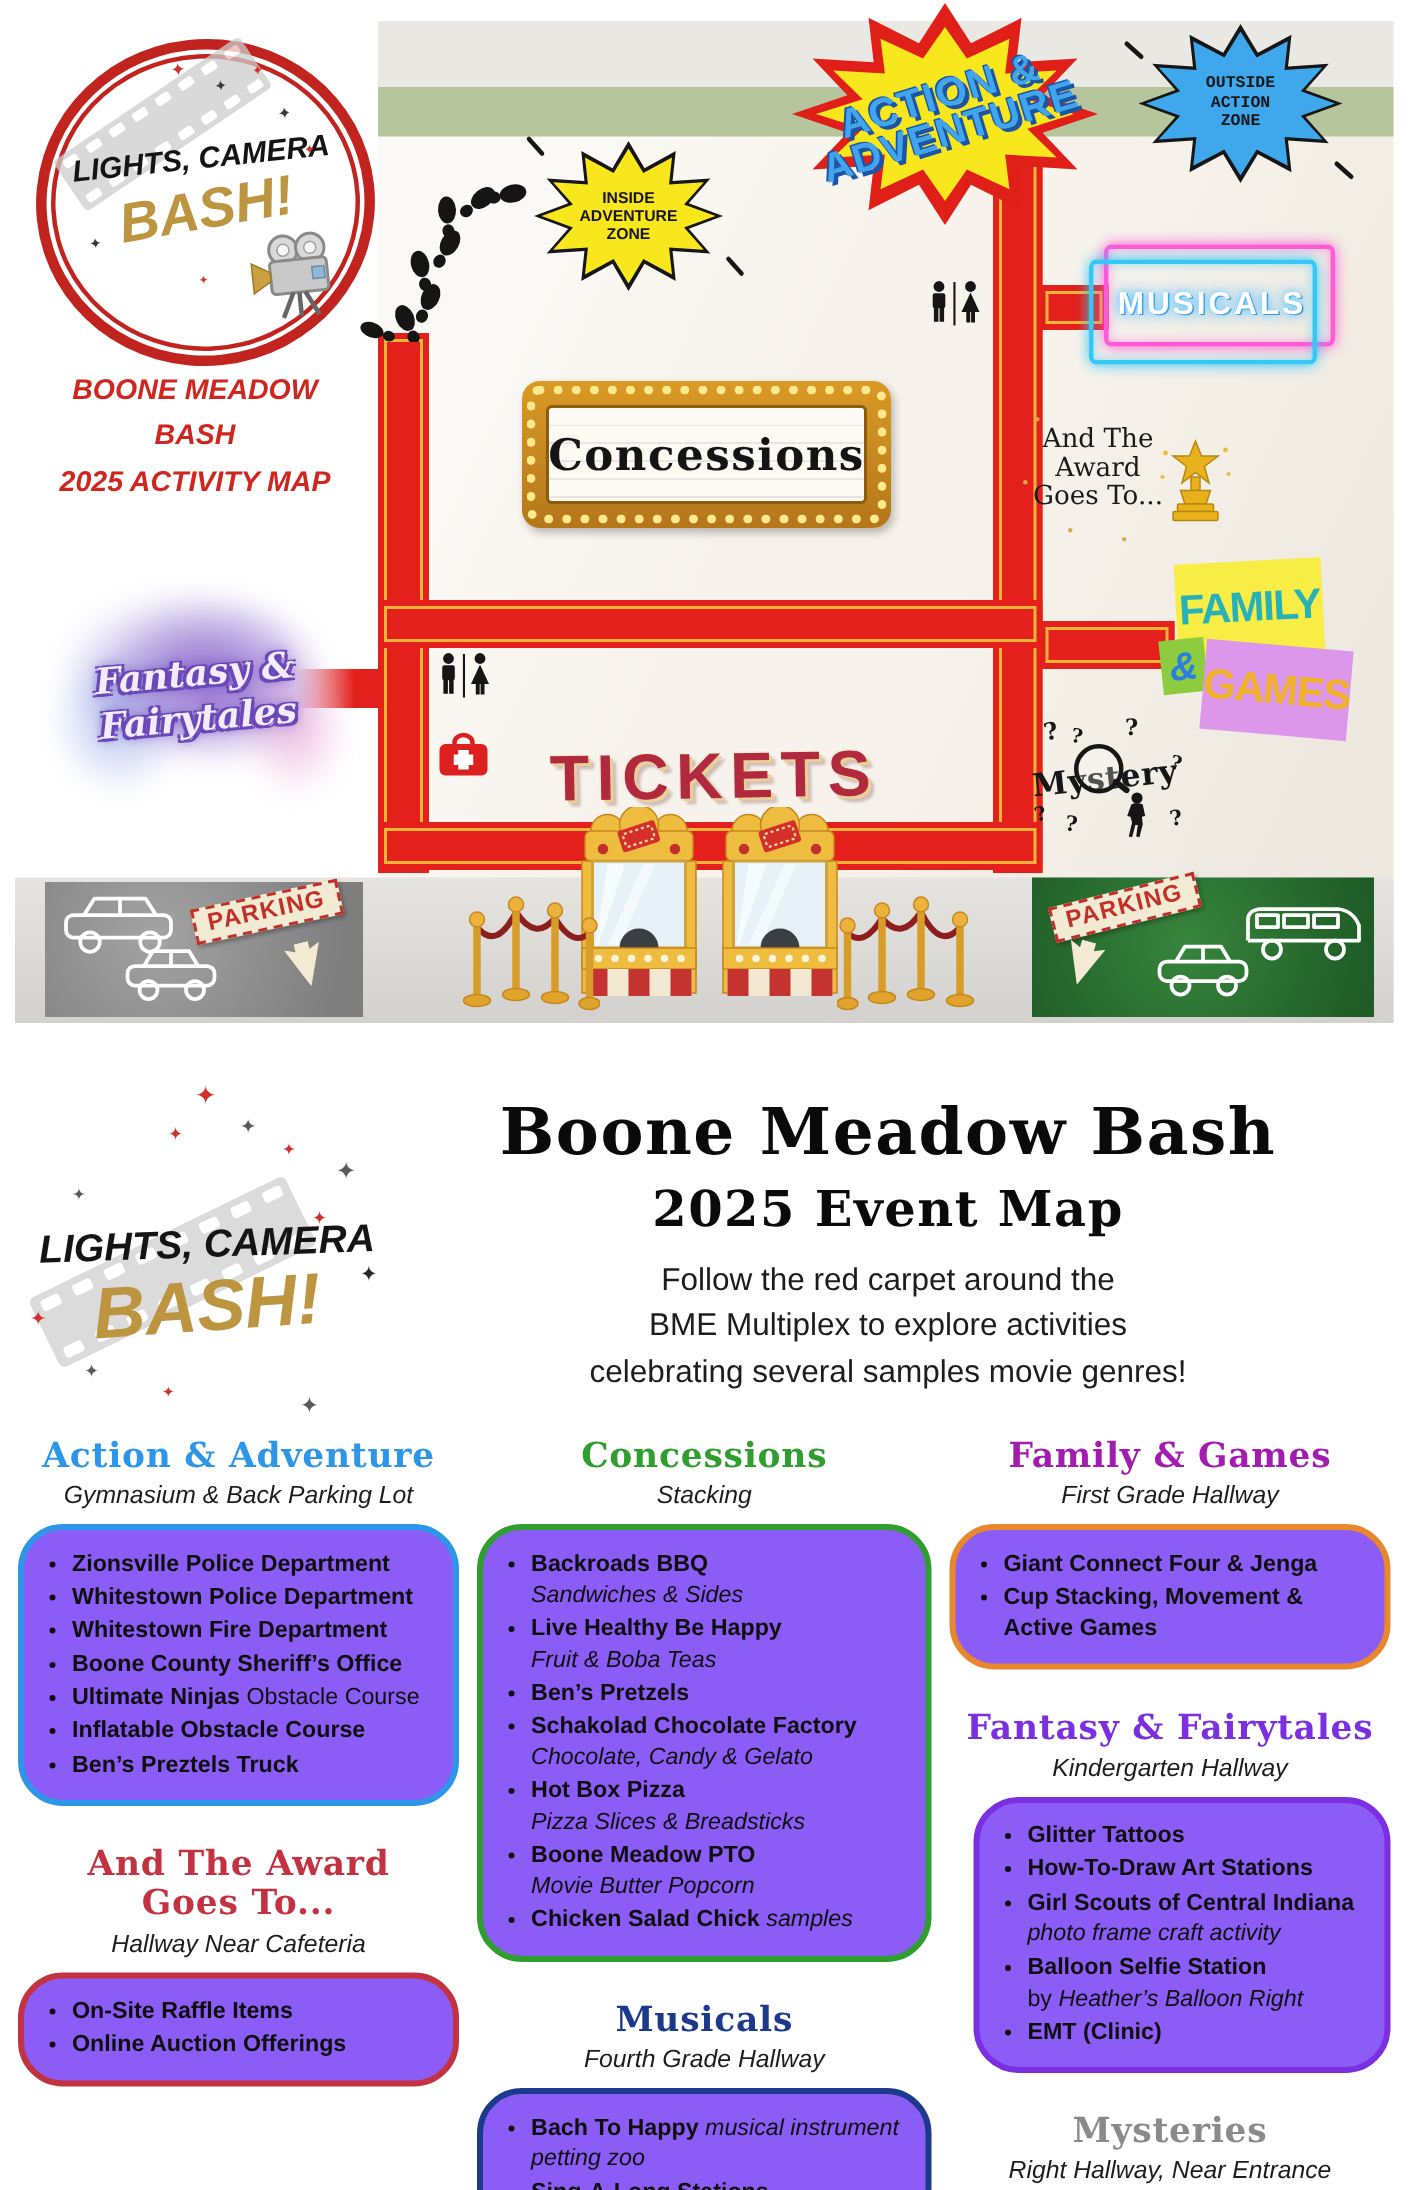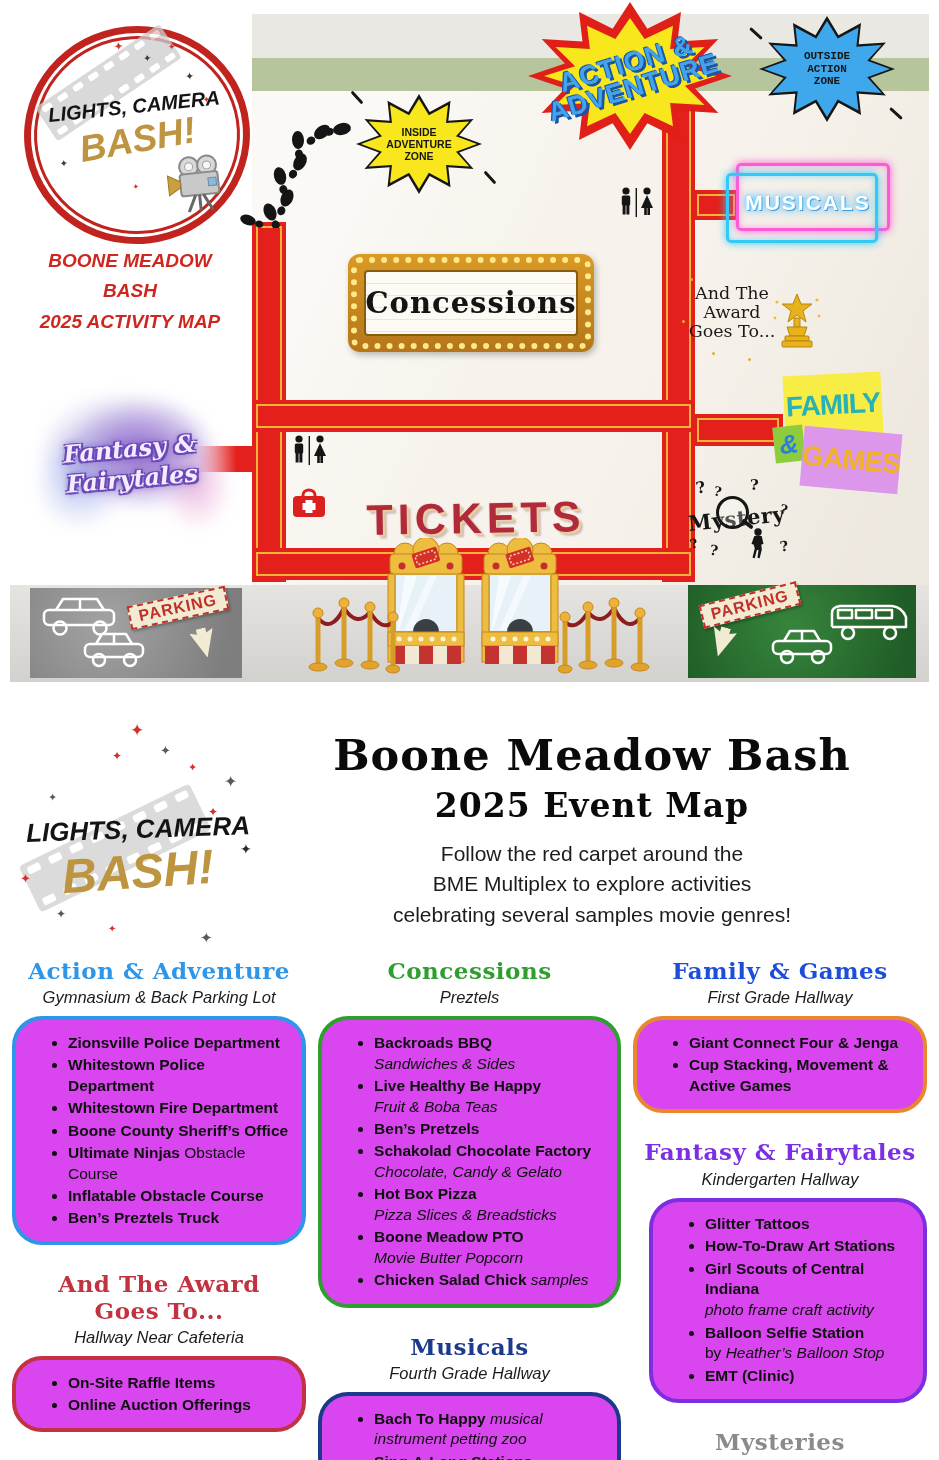--- a/index.html
+++ b/index.html
@@ -123,21 +123,21 @@
   .title2{font-family:"DejaVu Serif",serif;font-weight:700;font-size:33px;letter-spacing:1px;color:#0a0a0a;margin-top:6px;}
   .subtitle{margin-top:14px;font-size:21px;line-height:1.45;color:#1c1c1c;}
 
   .cols{position:absolute;left:0;top:958px;width:939px;display:flex;gap:12px;padding:0 12px;box-sizing:border-box;}
   .col{flex:1;}
   .col.mid{flex:1.03;}
   .section + .section{margin-top:26px;}
   .sec-title{text-align:center;font-family:"DejaVu Serif",serif;font-weight:700;font-size:23px;
              letter-spacing:.5px;line-height:1.15;}
   .sec-loc{text-align:center;font-style:italic;font-size:16.5px;color:#1c1c1c;margin:4px 0 9px;}
-  .sec-box{border:4px solid #333;border-radius:30px;margin:0;padding:11px 10px 11px 52px;list-style:disc;background:#d946ef;}
+  .sec-box{border:4px solid #333;border-radius:30px;margin:0;padding:11px 10px 11px 32px;list-style:disc;background:#8b5cf6;}
   .sec-item{font-size:15.5px;line-height:1.34;color:#0f0f0f;margin:1.5px 0;}
   .part-b{font-weight:700;}
   .part-i{font-style:italic;}
   svg{display:block;}
 </style>
 </head>
 <body>
 
 <div class="flyer">
   <div class="map-bg"></div>
@@ -602,21 +602,21 @@
           <li class="sec-item"><span class="part-b">On-Site Raffle Items</span></li>
           <li class="sec-item"><span class="part-b">Online Auction Offerings</span></li>
         </ul>
       </div>
     </div>
   <div class="col mid">
       <div class="section">
         <div class="sec-title" style="color: rgb(47, 158, 47);">
           <div>Concessions</div>
         </div>
-        <div class="sec-loc">Preztels</div>
+        <div class="sec-loc">Stacking</div>
         <ul class="sec-box" style="border-color: rgb(47, 158, 47);">
           <li class="sec-item"><span class="part-b">Backroads BBQ</span><br><span class="part-i">Sandwiches &amp; Sides</span></li>
           <li class="sec-item"><span class="part-b">Live Healthy Be Happy</span><br><span class="part-i">Fruit &amp; Boba Teas</span></li>
           <li class="sec-item"><span class="part-b">Ben’s Pretzels</span></li>
           <li class="sec-item"><span class="part-b">Schakolad Chocolate Factory</span><br><span class="part-i">Chocolate, Candy &amp; Gelato</span></li>
           <li class="sec-item"><span class="part-b">Hot Box Pizza</span><br><span class="part-i">Pizza Slices &amp; Breadsticks</span></li>
           <li class="sec-item"><span class="part-b">Boone Meadow PTO</span><br><span class="part-i">Movie Butter Popcorn</span></li>
           <li class="sec-item"><span class="part-b">Chicken Salad Chick </span><span class="part-i">samples</span></li>
         </ul>
       </div>
@@ -626,39 +626,39 @@
         </div>
         <div class="sec-loc">Fourth Grade Hallway</div>
         <ul class="sec-box" style="border-color: rgb(28, 58, 140);">
           <li class="sec-item"><span class="part-b">Bach To Happy </span><span class="part-i">musical instrument petting zoo</span></li>
           <li class="sec-item"><span class="part-b">Sing-A-Long Stations</span></li>
         </ul>
       </div>
     </div>
   <div class="col">
       <div class="section">
-        <div class="sec-title" style="color: #1d4ed8;">
+        <div class="sec-title" style="color: #a21caf;">
           <div>Family &amp; Games</div>
         </div>
         <div class="sec-loc">First Grade Hallway</div>
         <ul class="sec-box" style="border-color: rgb(232, 135, 46);">
           <li class="sec-item"><span class="part-b">Giant Connect Four &amp; Jenga</span></li>
           <li class="sec-item"><span class="part-b">Cup Stacking, Movement &amp; Active Games</span></li>
         </ul>
       </div>
       <div class="section">
         <div class="sec-title" style="color: rgb(123, 47, 224);">
           <div>Fantasy &amp; Fairytales</div>
         </div>
         <div class="sec-loc">Kindergarten Hallway</div>
         <ul class="sec-box" style="border-color: rgb(123, 47, 224); margin-left: 16px;">
           <li class="sec-item"><span class="part-b">Glitter Tattoos</span></li>
           <li class="sec-item"><span class="part-b">How-To-Draw Art Stations</span></li>
           <li class="sec-item"><span class="part-b">Girl Scouts of Central Indiana</span><br><span class="part-i">photo frame craft activity</span></li>
-          <li class="sec-item"><span class="part-b">Balloon Selfie Station</span><br><span class="part-r">by </span><span class="part-i">Heather’s Balloon Stop</span></li>
+          <li class="sec-item"><span class="part-b">Balloon Selfie Station</span><br><span class="part-r">by </span><span class="part-i">Heather’s Balloon Right</span></li>
           <li class="sec-item"><span class="part-b">EMT (Clinic)</span></li>
         </ul>
       </div>
       <div class="section">
         <div class="sec-title" style="color: rgb(138, 138, 138);">
           <div>Mysteries</div>
         </div>
         <div class="sec-loc">Right Hallway, Near Entrance</div>
       </div>
     </div>

